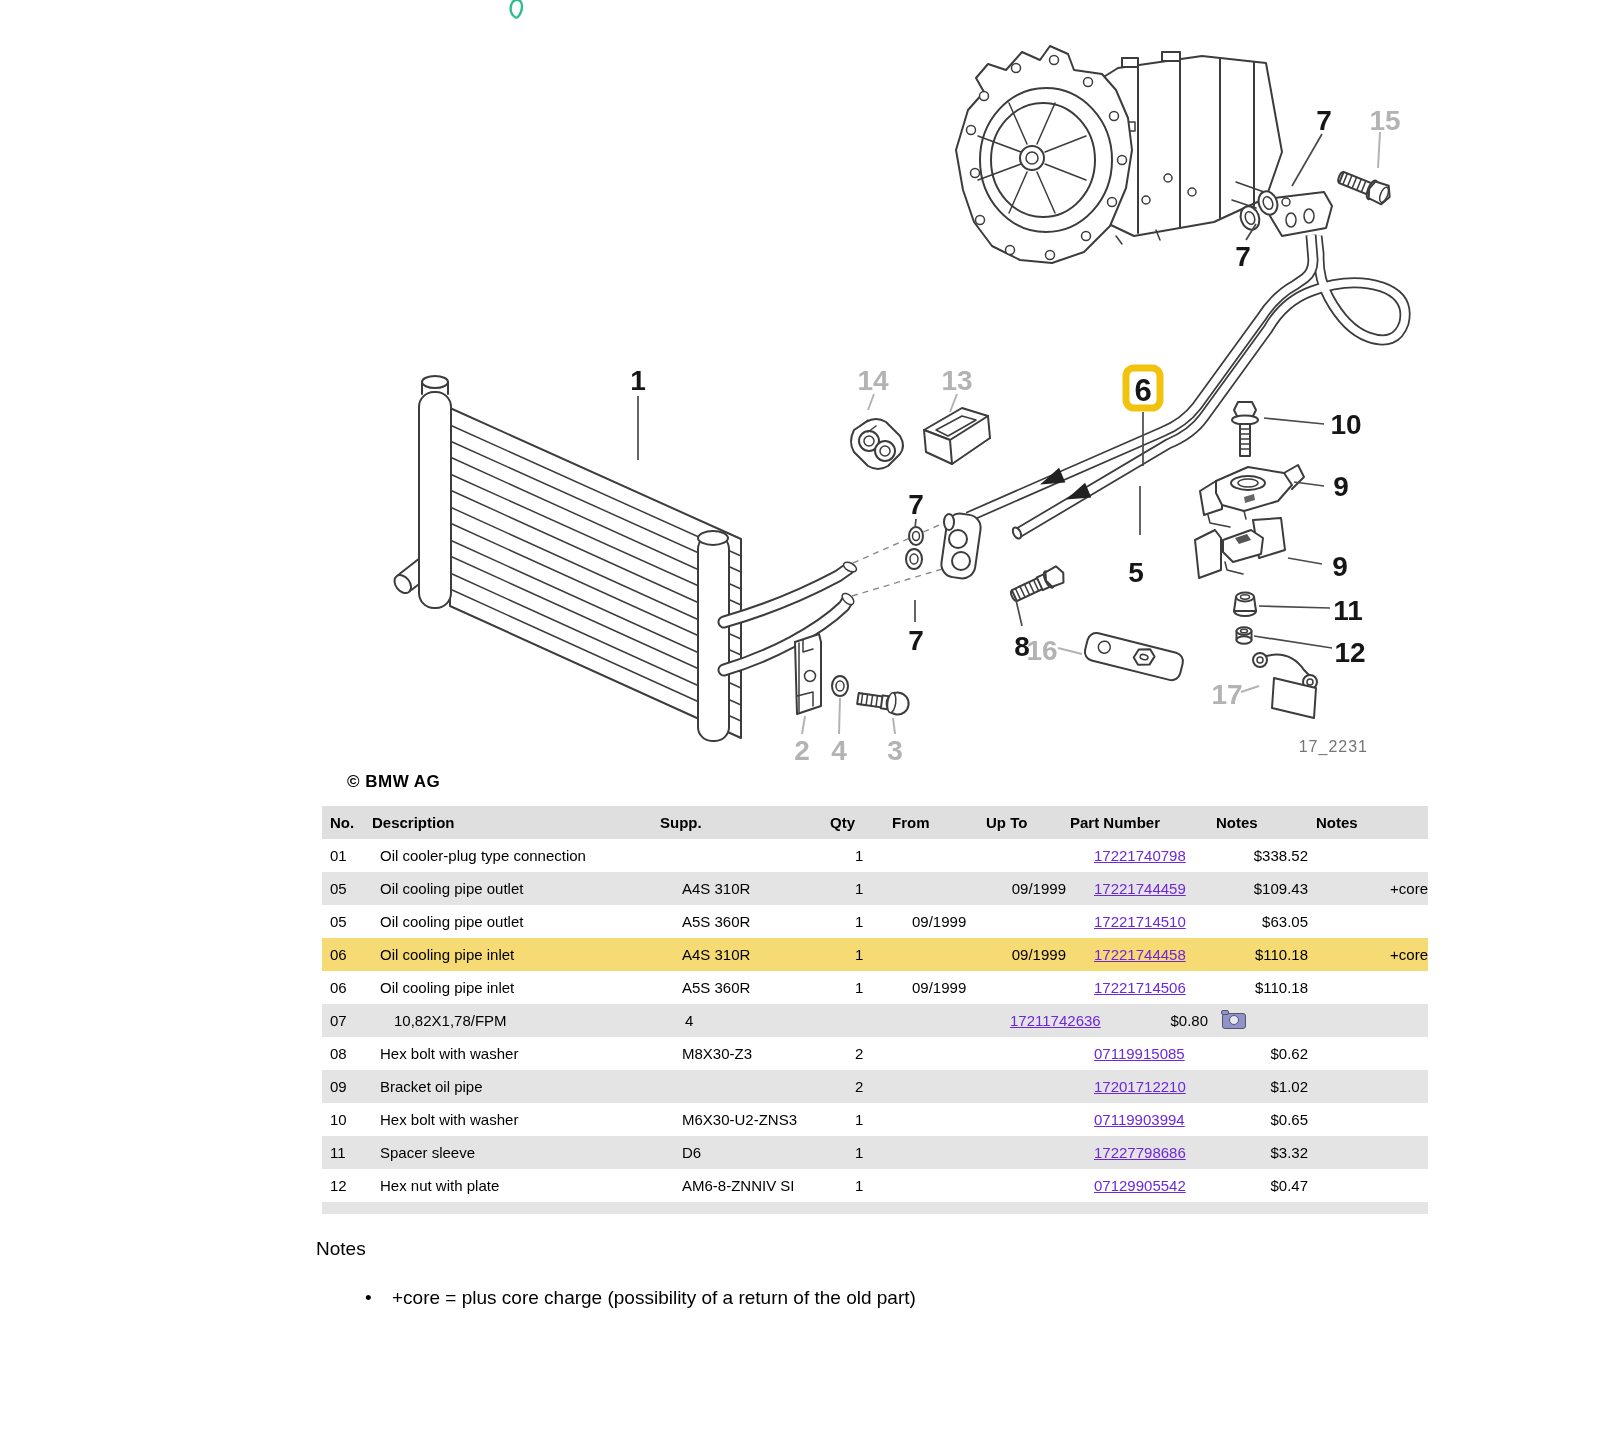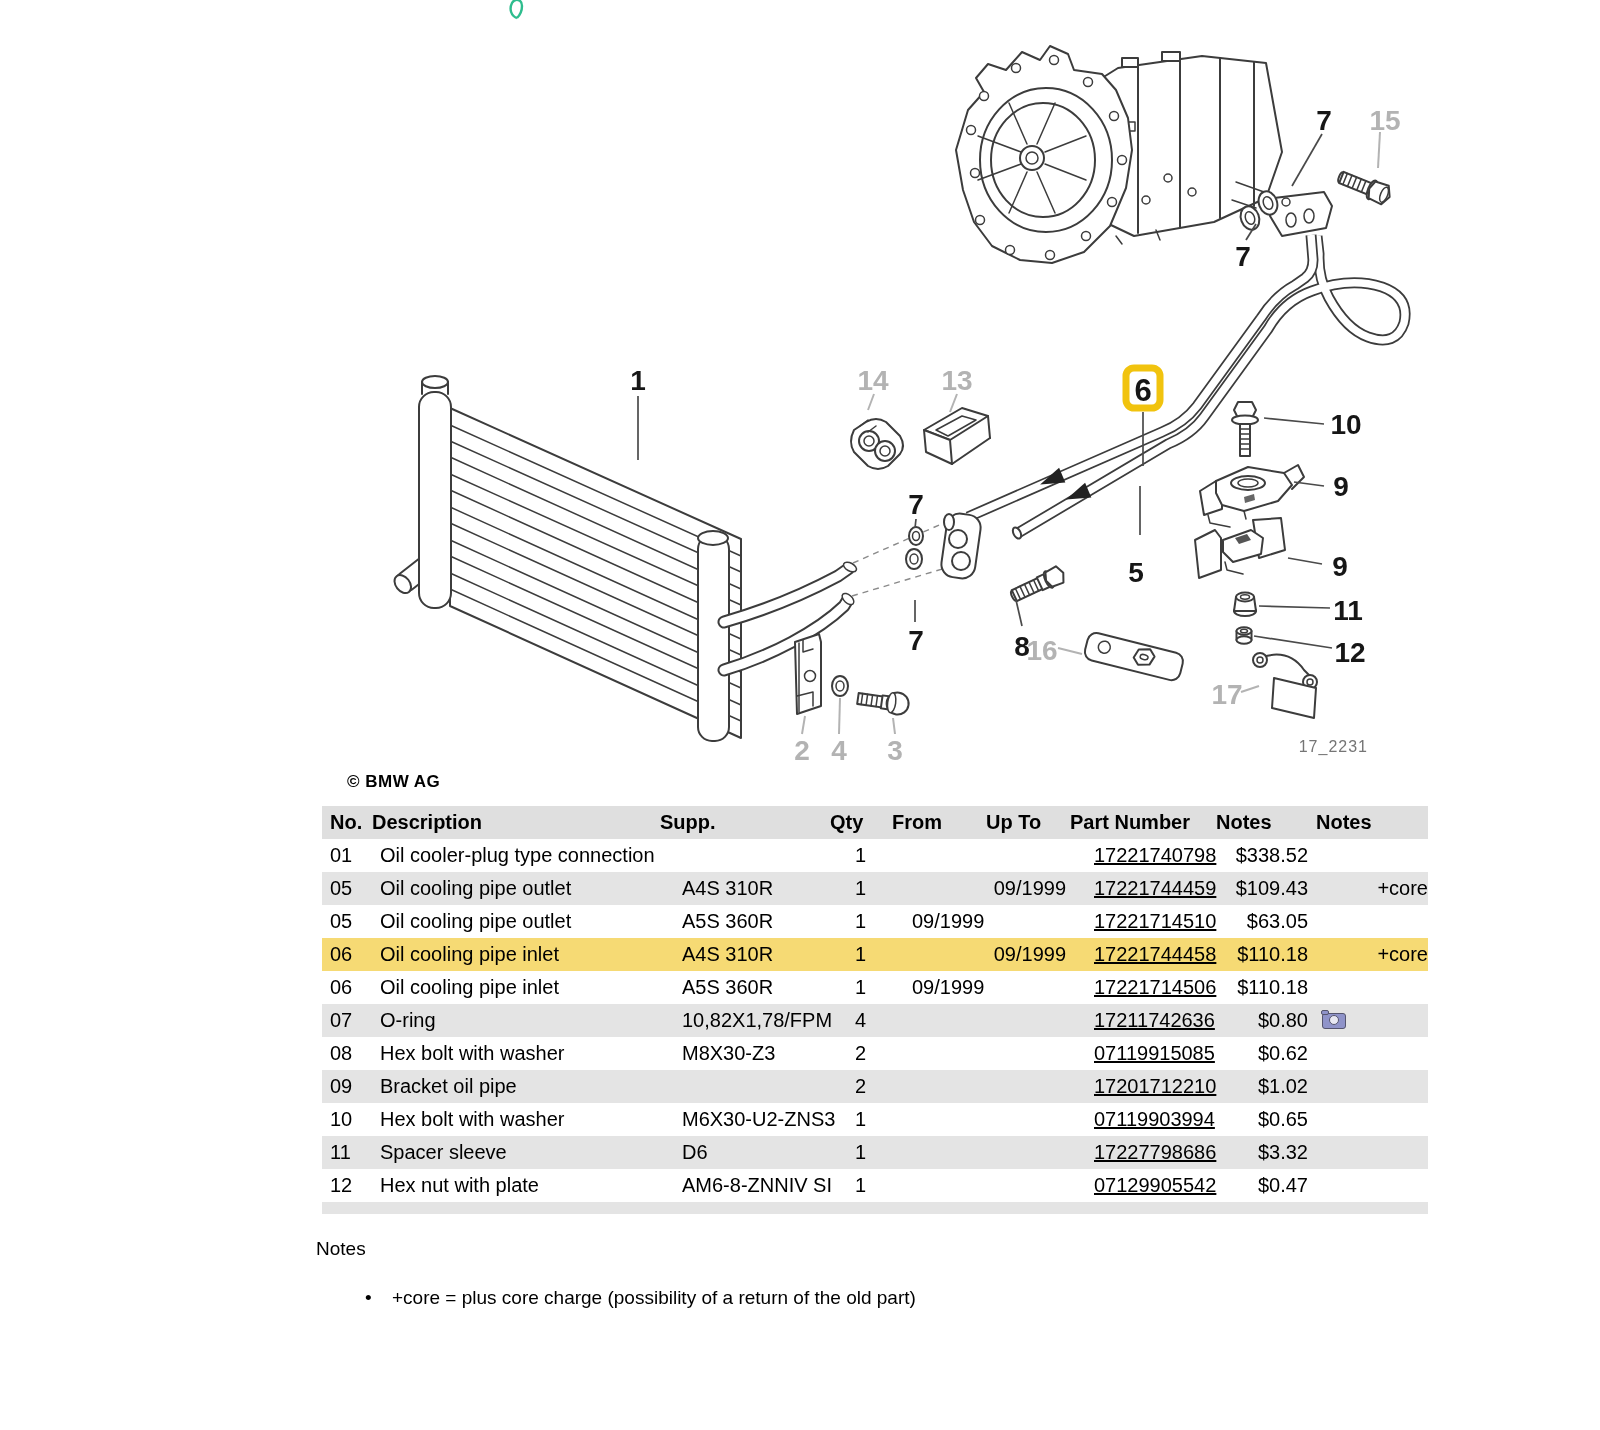--- a/index.html
+++ b/index.html
@@ -18,40 +18,40 @@
   .co{font-family:"Liberation Sans",sans-serif;font-size:28px;font-weight:bold;fill:#161616;text-anchor:middle;}
   .cog{font-family:"Liberation Sans",sans-serif;font-size:28px;font-weight:bold;fill:#b3b3b3;text-anchor:middle;}
   .big{font-size:31px;}
   .lead{stroke:#4a4a4a;stroke-width:1.7;fill:none;}
   .leadg{stroke:#b3b3b3;stroke-width:2;fill:none;}
   .badge{fill:#fff;stroke:#F1C30E;stroke-width:7;}
   .dcode{font-family:"Liberation Sans",sans-serif;font-size:16px;fill:#757575;letter-spacing:1px;}
   .copyright{position:absolute;left:347px;top:772px;font-size:17px;font-weight:bold;letter-spacing:.5px;}
   .green-mark{position:absolute;left:503px;top:-2px;}
   
-  .parts-table{position:absolute;left:322px;top:806px;width:1106px;font-size:20px;}
+  .parts-table{position:absolute;left:322px;top:806px;width:1106px;font-size:15px;}
   .thead,.trow{display:grid;grid-template-columns:50px 288px 170px 62px 94px 84px 146px 100px 112px;
                height:33px;line-height:33px;white-space:nowrap;}
   .thead{background:#DFDFDF;font-weight:bold;}
   .trow.shade{background:#E4E4E4;}
   .trow.hl{background:#F6DA74;}
   .strip{height:12px;background:#E4E4E4;}
   .hcell{text-align:left;overflow:hidden;}
   .hcell.no{text-align:left;padding-left:8px;}
   .cell{overflow:visible;}
   .cell.no{padding-left:8px;}
   .cell.description{padding-left:8px;}
   .cell.supp{padding-left:22px;}
   .cell.qty{padding-left:25px;}
   .cell.from{padding-left:20px;}
   .cell.upTo{text-align:right;padding-right:4px;}
   .cell.part{padding-left:24px;}
   .cell.price{text-align:right;padding-right:8px;}
   .cell.notes{text-align:right;padding-right:0;position:relative;}
-  .plink{color:#000000;text-decoration:underline;}
+  .plink{color:#6d28d9;text-decoration:underline;}
   .cam{position:absolute;left:6px;top:9px;width:22px;height:14px;background:#8f93c9;
        border:1.5px solid #55556e;border-radius:3px;display:inline-block;}
   .cam::before{content:'';position:absolute;width:8px;height:8px;border-radius:50%;
        background:#e8e8f2;border:1.5px solid #55556e;left:6px;top:1px;}
   .cam::after{content:'';position:absolute;width:6px;height:3px;background:#8f93c9;
        border:1.5px solid #55556e;top:-4px;left:-2px;border-radius:2px;}
   
   .notes-block{position:absolute;left:316px;top:1238px;width:1000px;font-size:19px;}
   .notes-head{margin:0;font-size:19px;font-weight:normal;}
   .note-item{margin-top:27px;padding-left:76px;position:relative;}
@@ -442,21 +442,20 @@
           <div class="cell supp">A5S 360R</div>
           <div class="cell qty">1</div>
           <div class="cell from">09/1999</div>
           <div class="cell upTo"></div>
           <div class="cell part"><a href="#" class="plink">17221714506</a></div>
           <div class="cell price">$110.18</div>
           <div class="cell notes"><span></span></div>
         </div>
         <div class="trow shade">
           <div class="cell no">07</div>
-          <div class="cell description">O-ring</div>
           <div class="cell supp">10,82X1,78/FPM</div>
           <div class="cell qty">4</div>
           <div class="cell from"></div>
           <div class="cell upTo"></div>
           <div class="cell part"><a href="#" class="plink">17211742636</a></div>
           <div class="cell price">$0.80</div>
           <div class="cell notes"><span class="cam"></span><span></span></div>
         </div>
         <div class="trow">
           <div class="cell no">08</div>

